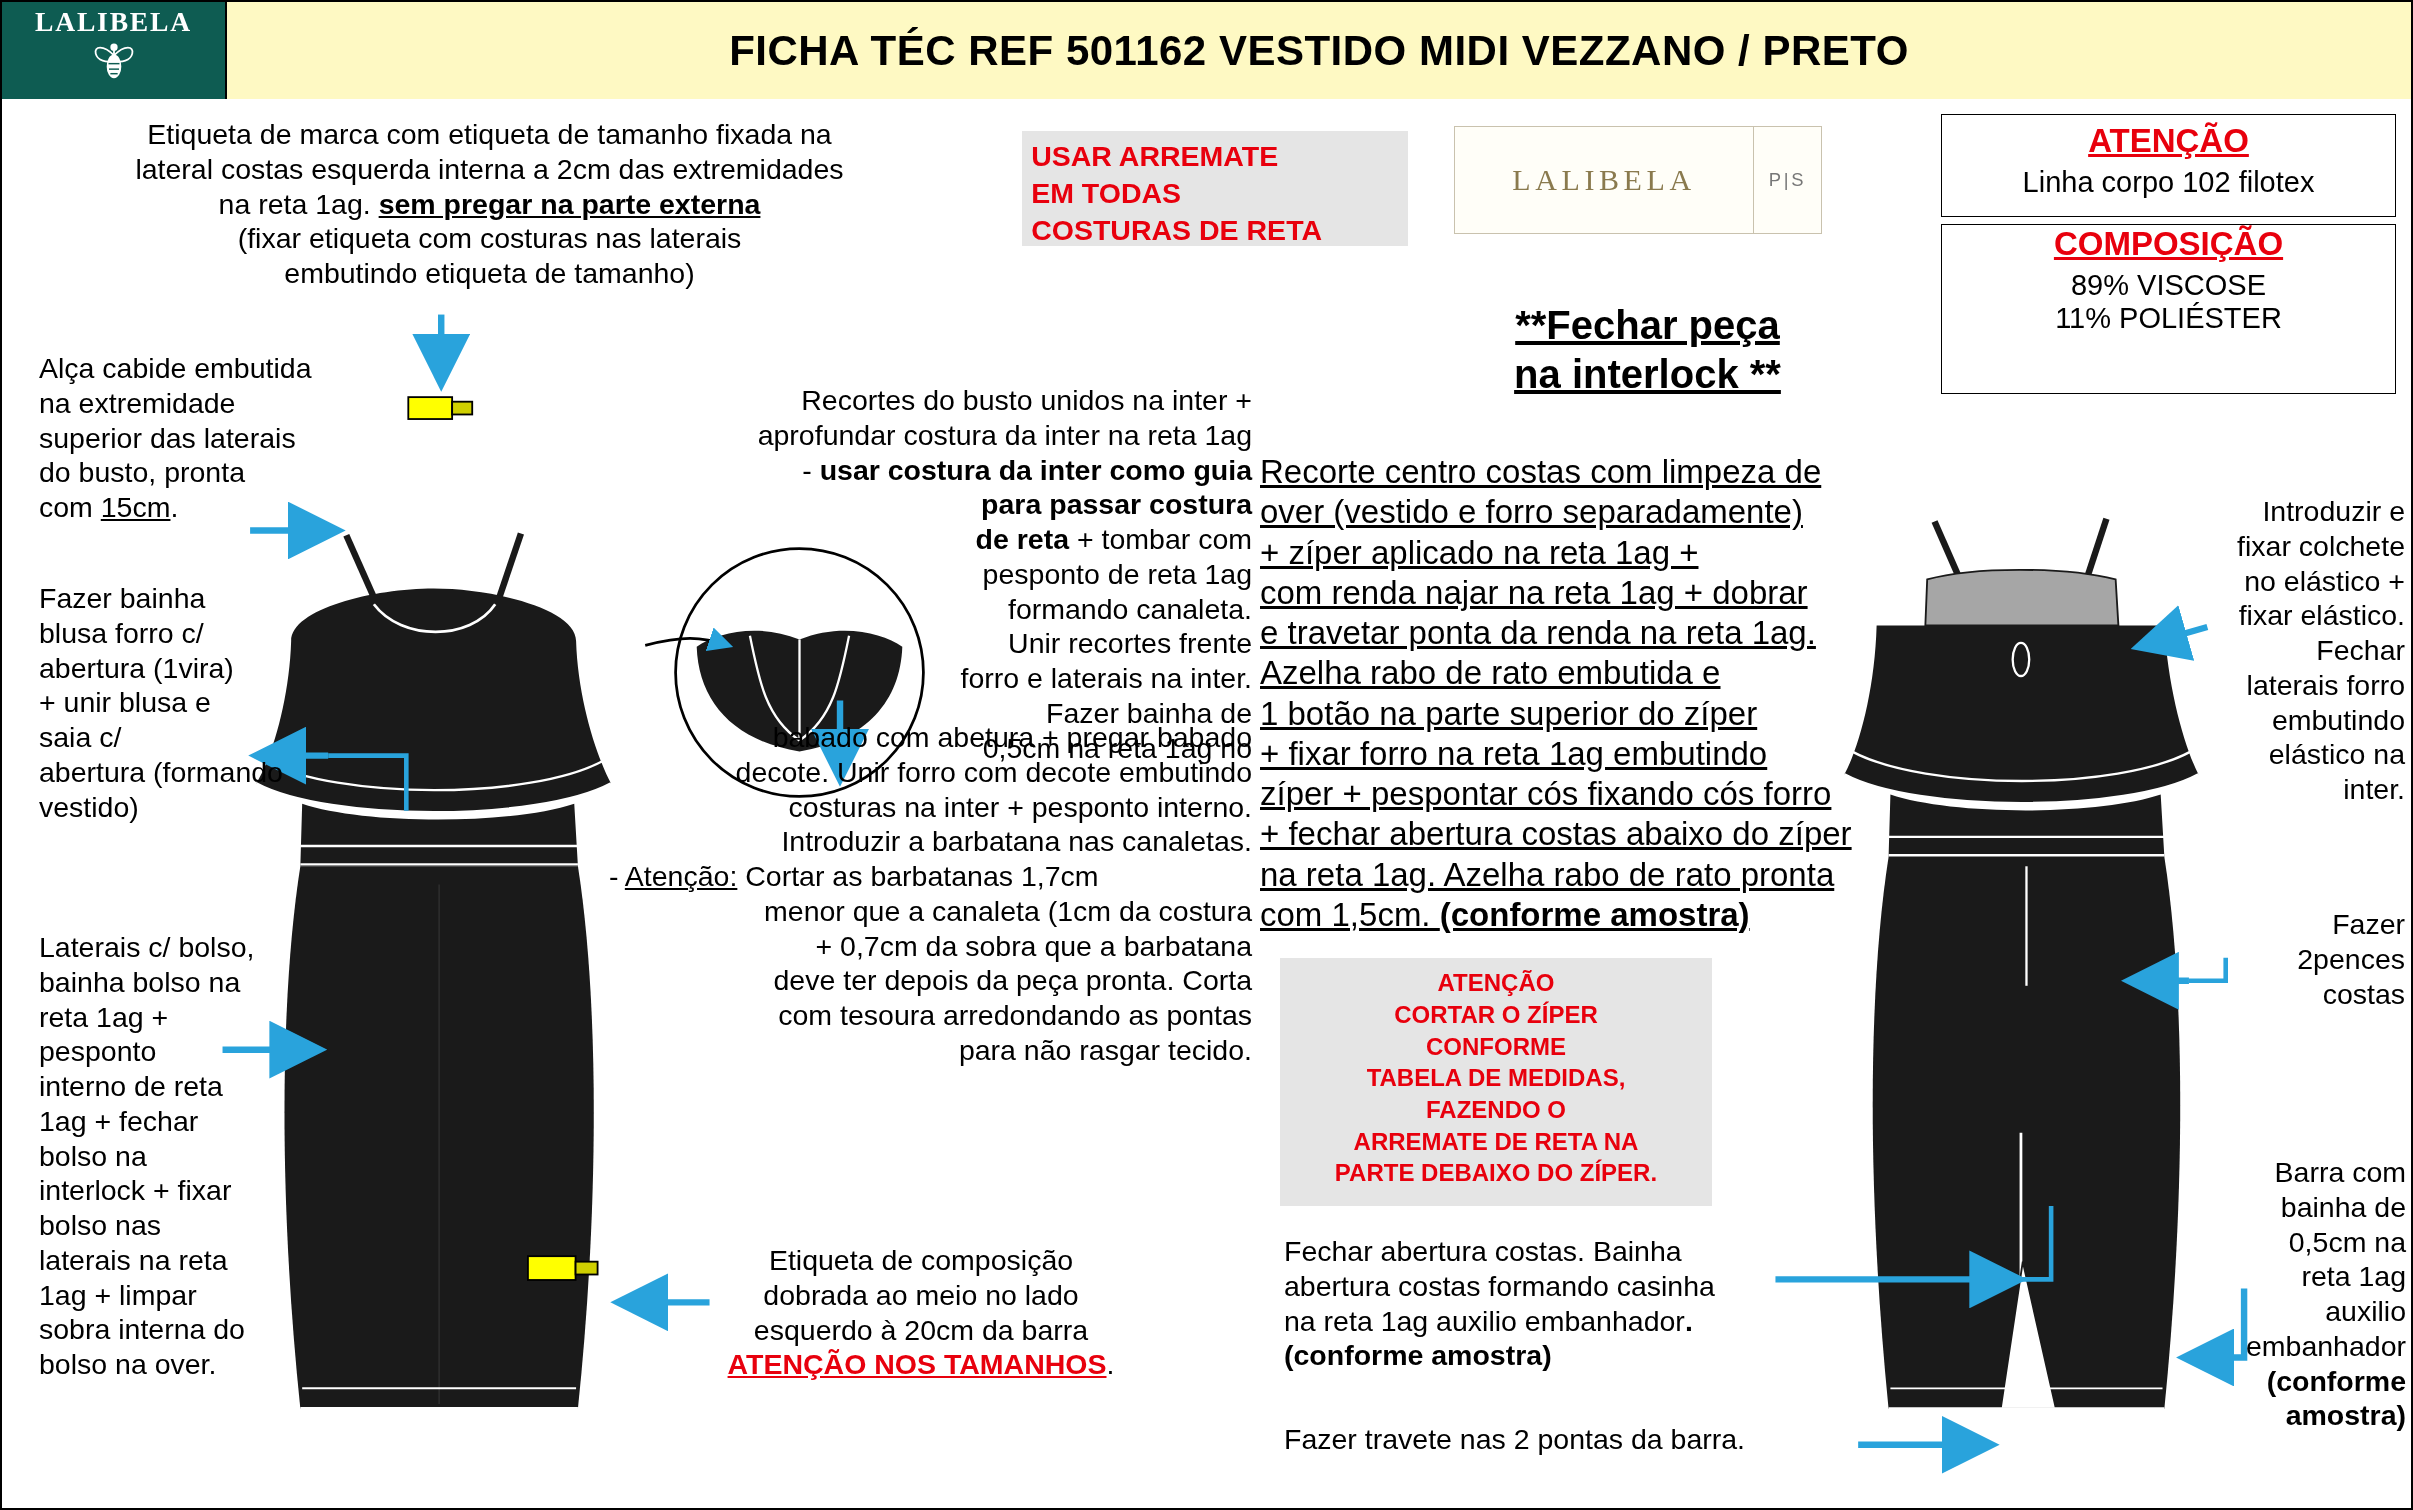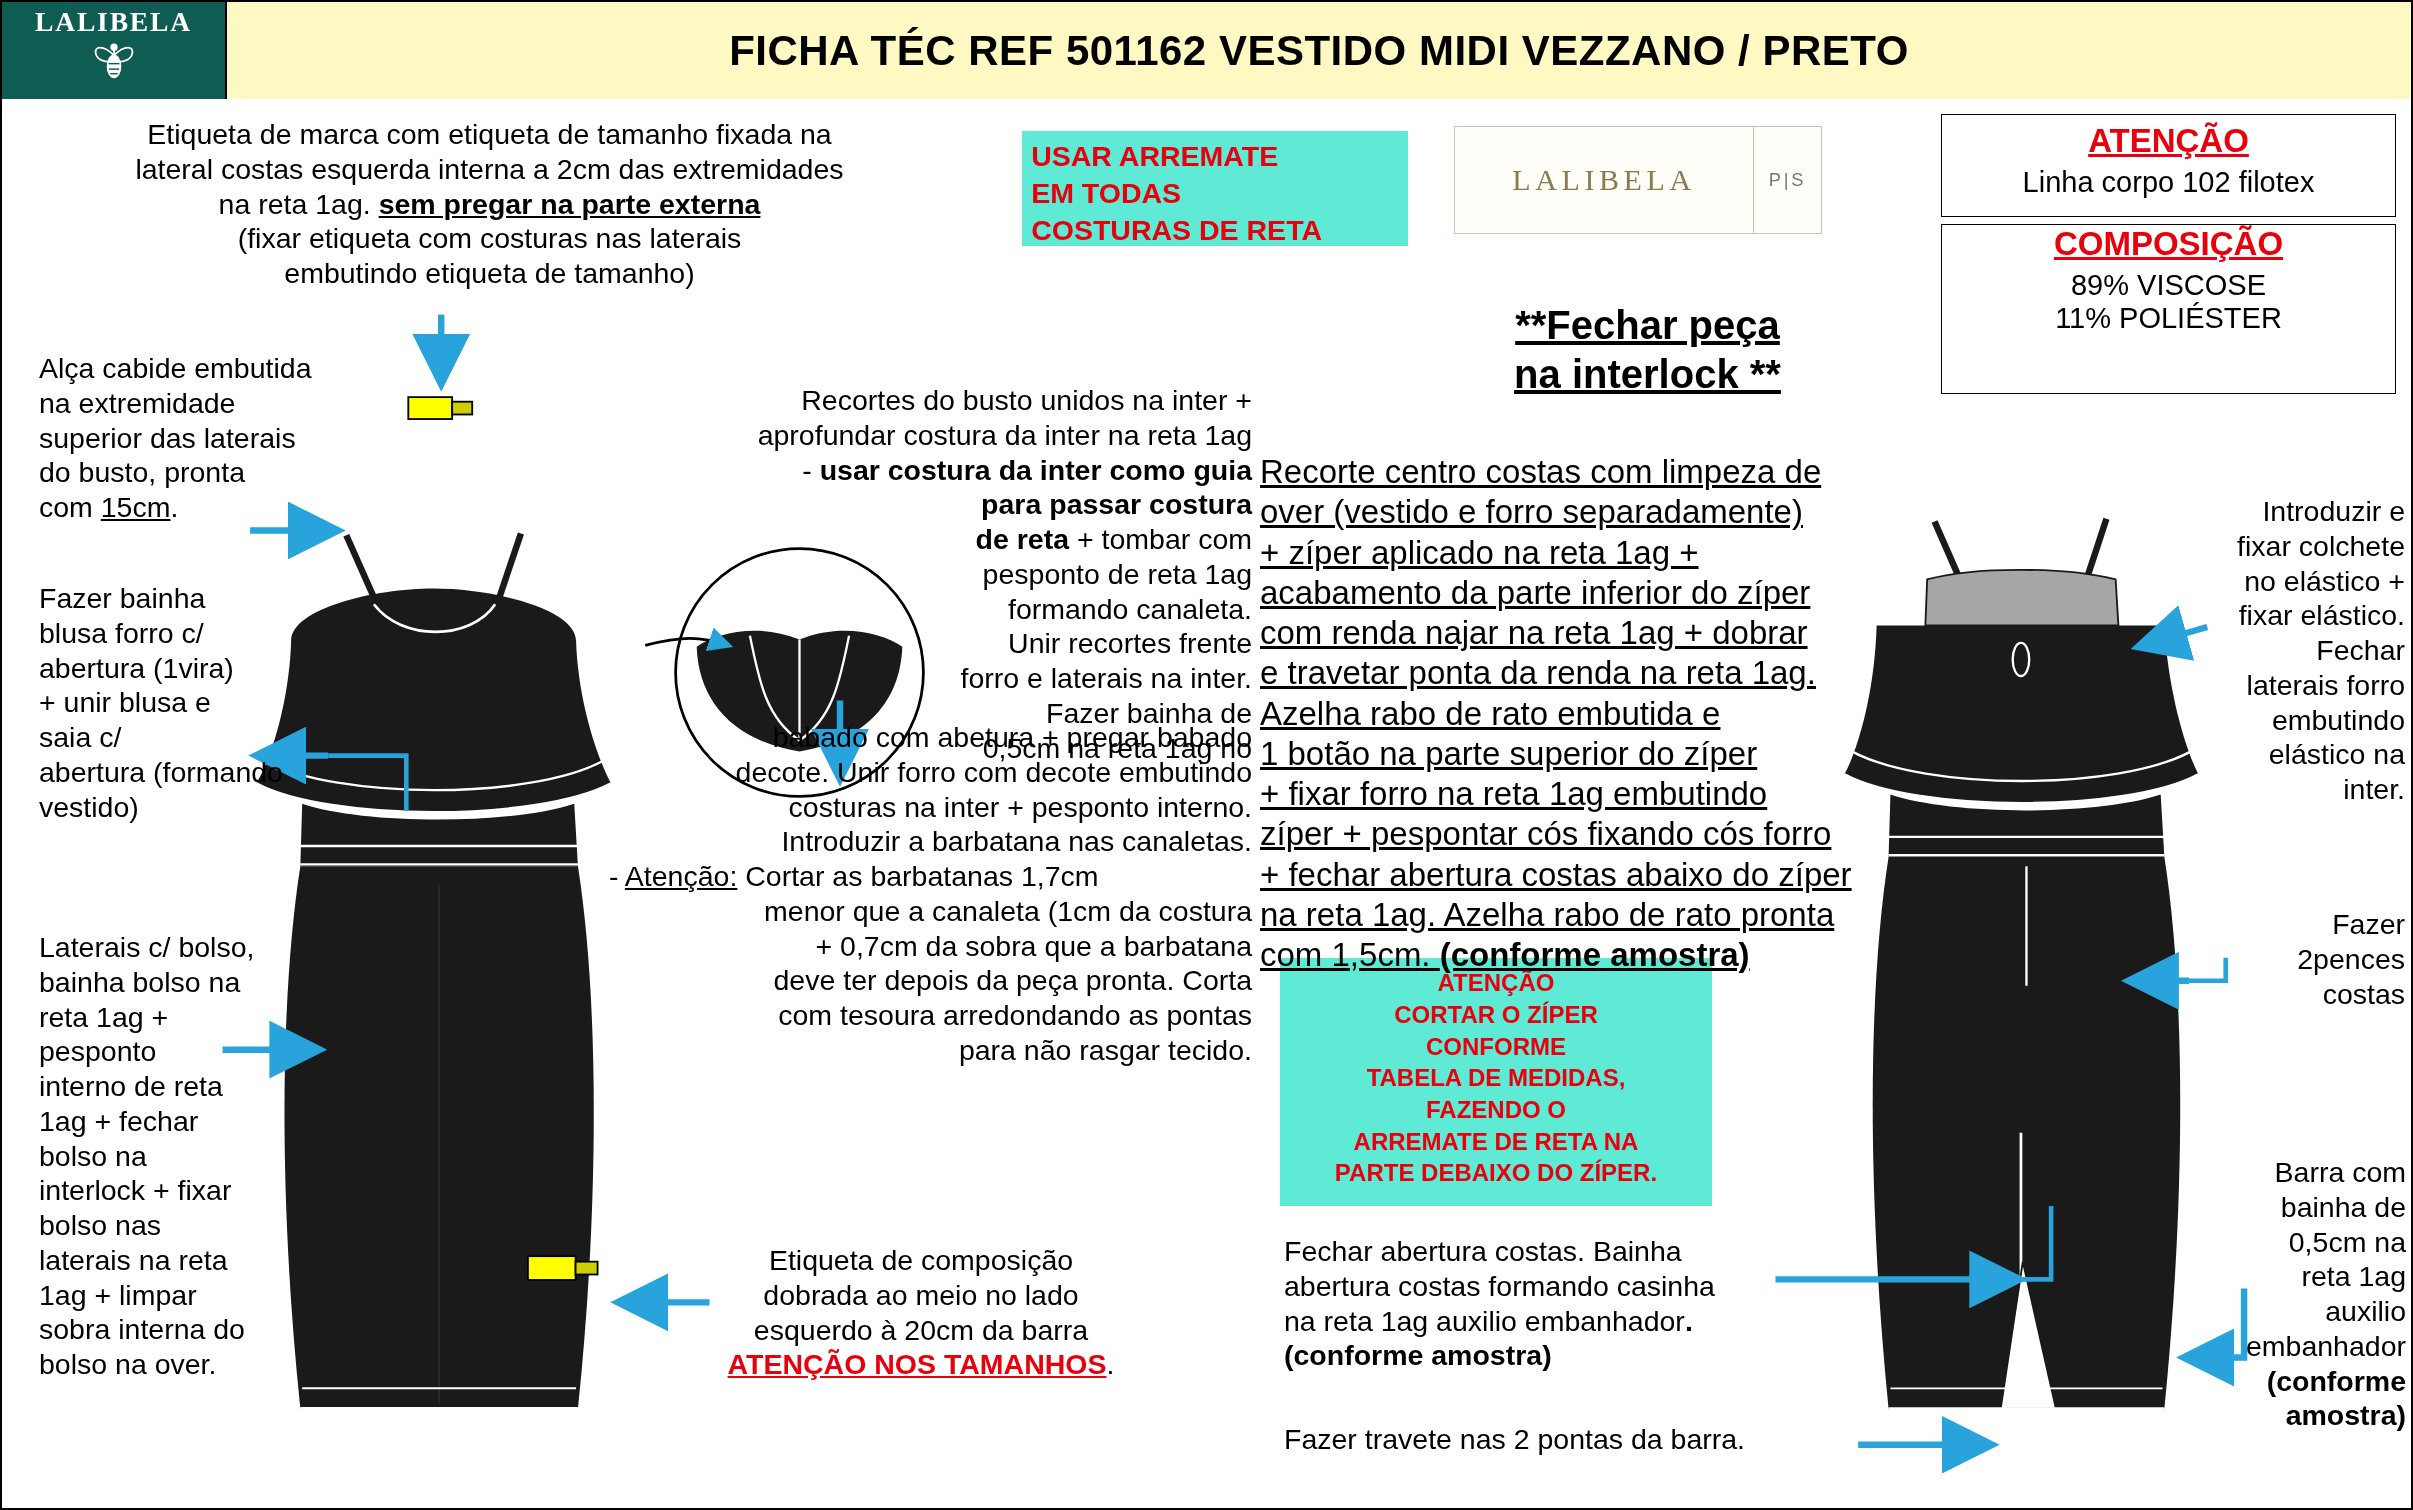--- a/index.html
+++ b/index.html
@@ -32,21 +32,21 @@
   .txt { position:absolute; line-height:1.22; }
   .c { text-align:center; }
   .r { text-align:right; }
   .l { text-align:left; }
   .b { font-weight:bold; }
   .u { text-decoration:underline; }
   .red { color:#e8000d; }
 
   
   .yellow {
-    position:absolute; background:#5eead4; font-weight:bold;
+    position:absolute; background:#e5e5e5; font-weight:bold;
   }
 
   
   .box { position:absolute; border:1.8px solid #000; background:#fff; }
 
   
   .labeltag { position:absolute; border:1.8px solid #c9c2ae; background:#fffef8; display:flex; }
   .labeltag .nm { flex:1; display:flex; align-items:center; justify-content:center;
     font-family:"Liberation Serif", serif; font-size:30px; letter-spacing:4.6px; color:#8a7a4e; }
   .labeltag .szs { width:68px; border-left:1.8px solid #c9c2ae; display:flex; align-items:center; justify-content:center;
@@ -313,21 +313,20 @@
 
   <div class="txt c b u" style="left:1434px; top:299px; width:423px; font-size:40px; line-height:1.22;">
     <div>**Fechar peça</div>
     <div>na interlock **</div>
   </div>
 
   <div class="txt l" style="left:1258px; top:450px; width:625px; font-size:33px;text-decoration:underline;">
     <div>Recorte centro costas com limpeza de</div>
     <div>over (vestido e forro separadamente)</div>
     <div>+ zíper aplicado na reta 1ag +</div>
-    <div>acabamento da parte inferior do zíper</div>
     <div>com renda najar na reta 1ag + dobrar</div>
     <div>e travetar ponta da renda na reta 1ag.</div>
     <div>Azelha rabo de rato embutida e</div>
     <div>1 botão na parte superior do zíper</div>
     <div>+ fixar forro na reta 1ag embutindo</div>
     <div>zíper + pespontar cós fixando cós forro</div>
     <div>+ fechar abertura costas abaixo do zíper</div>
     <div>na reta 1ag. Azelha rabo de rato pronta</div>
     <div><span>com 1,5cm. </span><span class="b">(conforme amostra)</span></div>
   </div>

